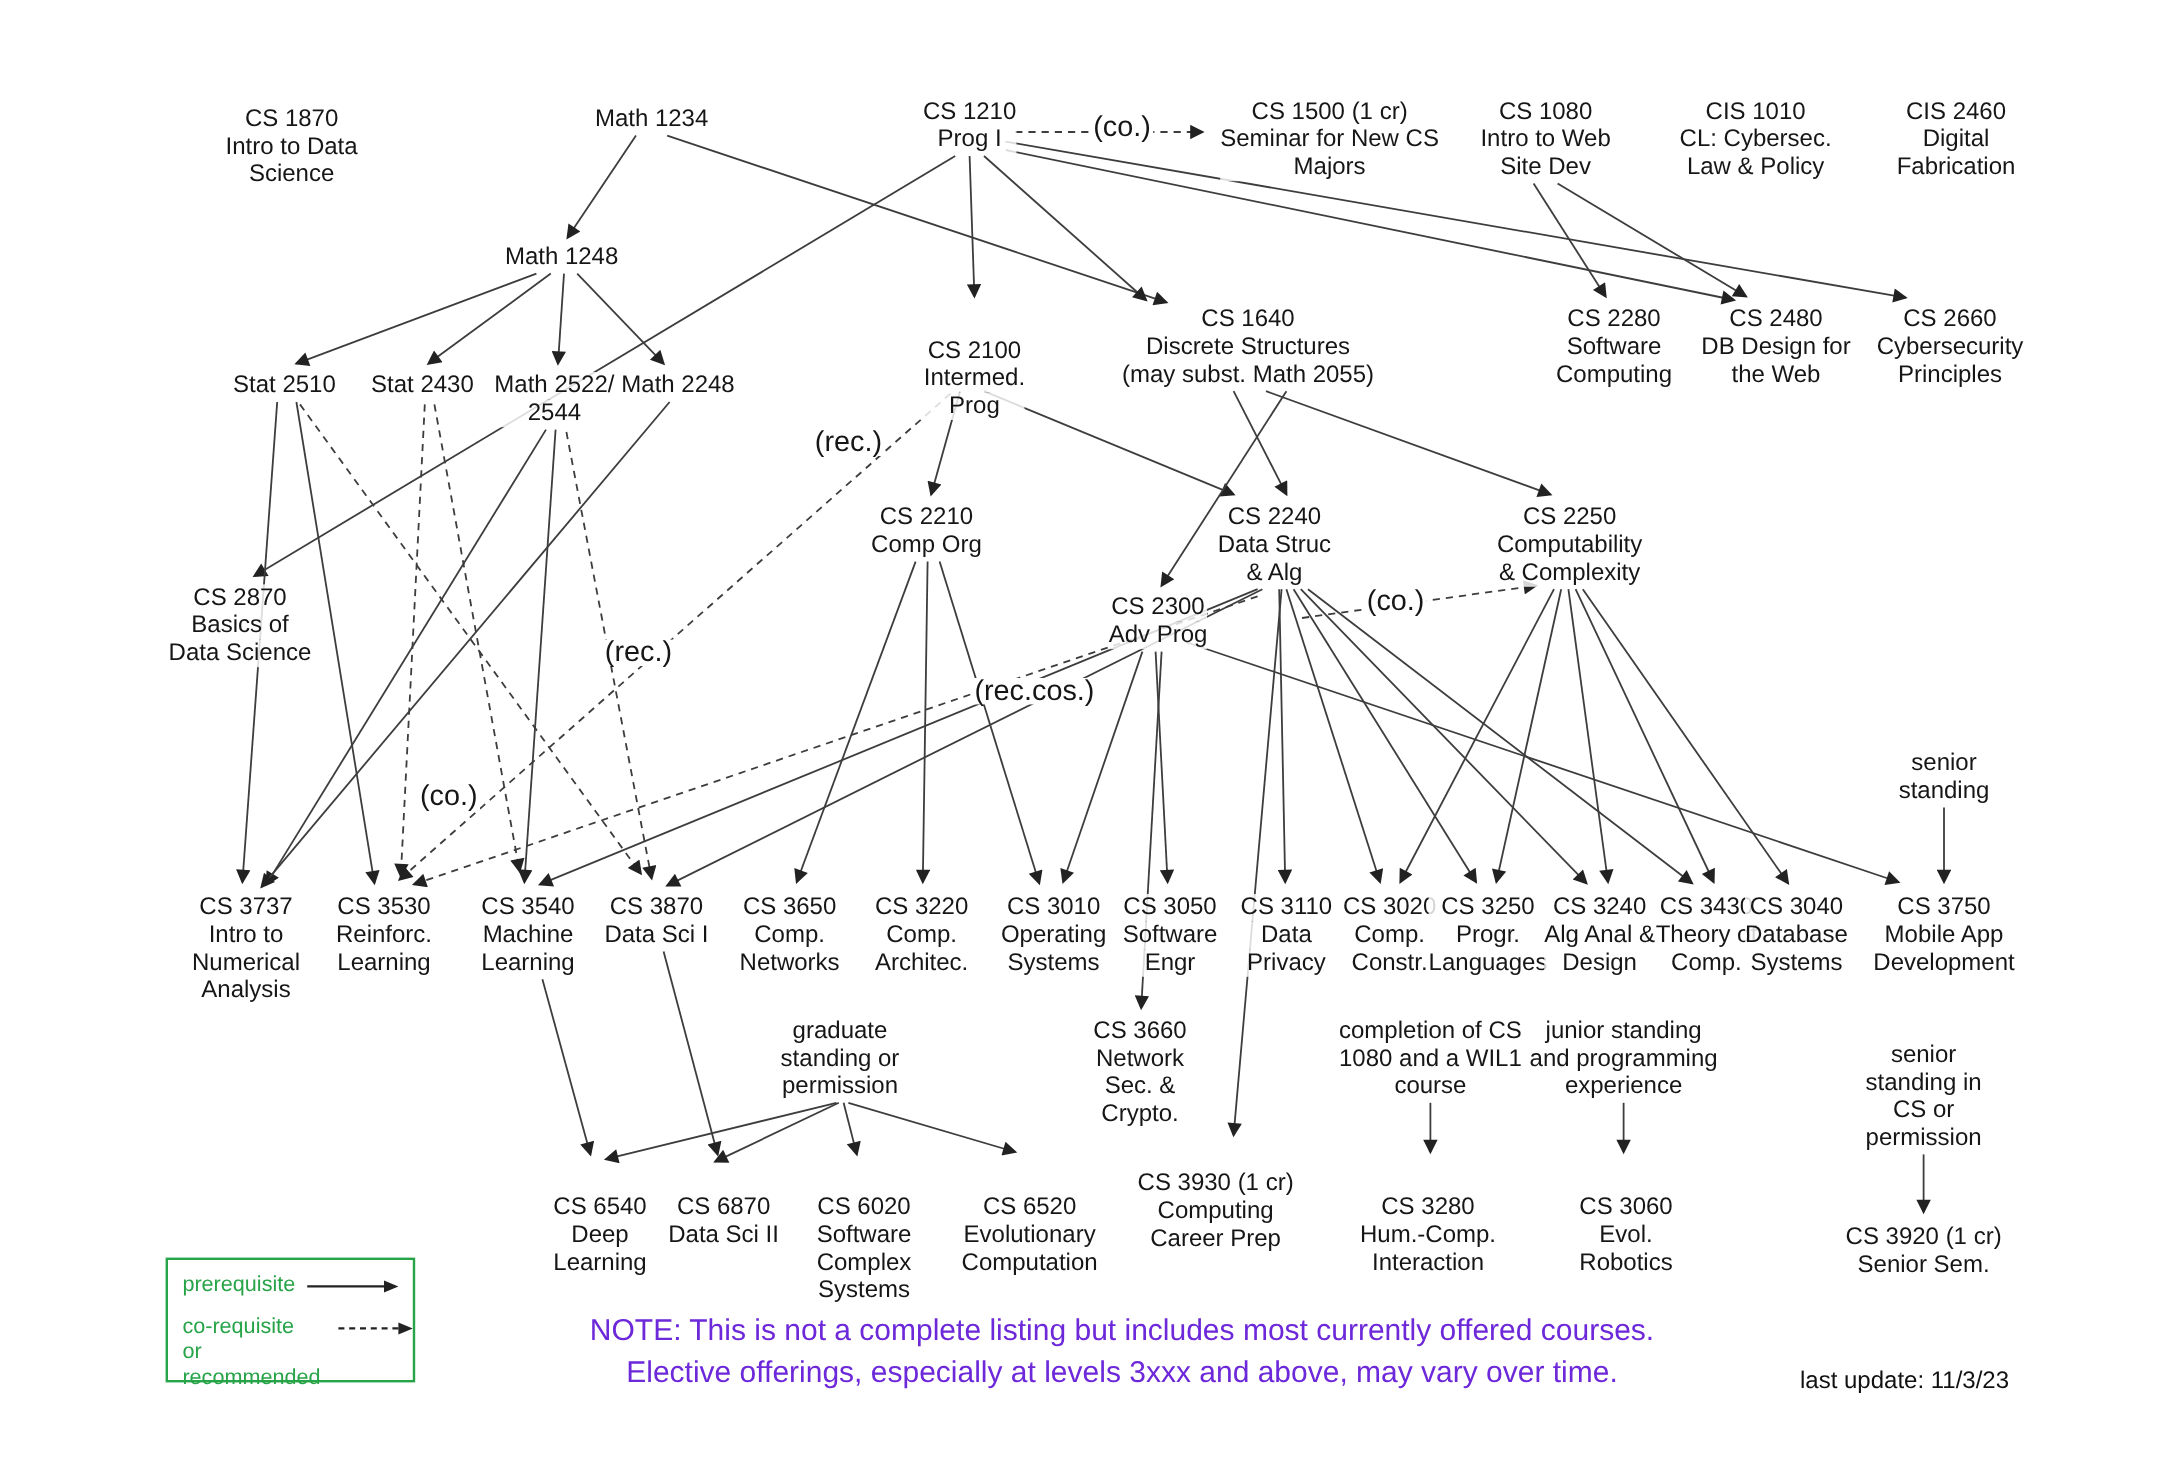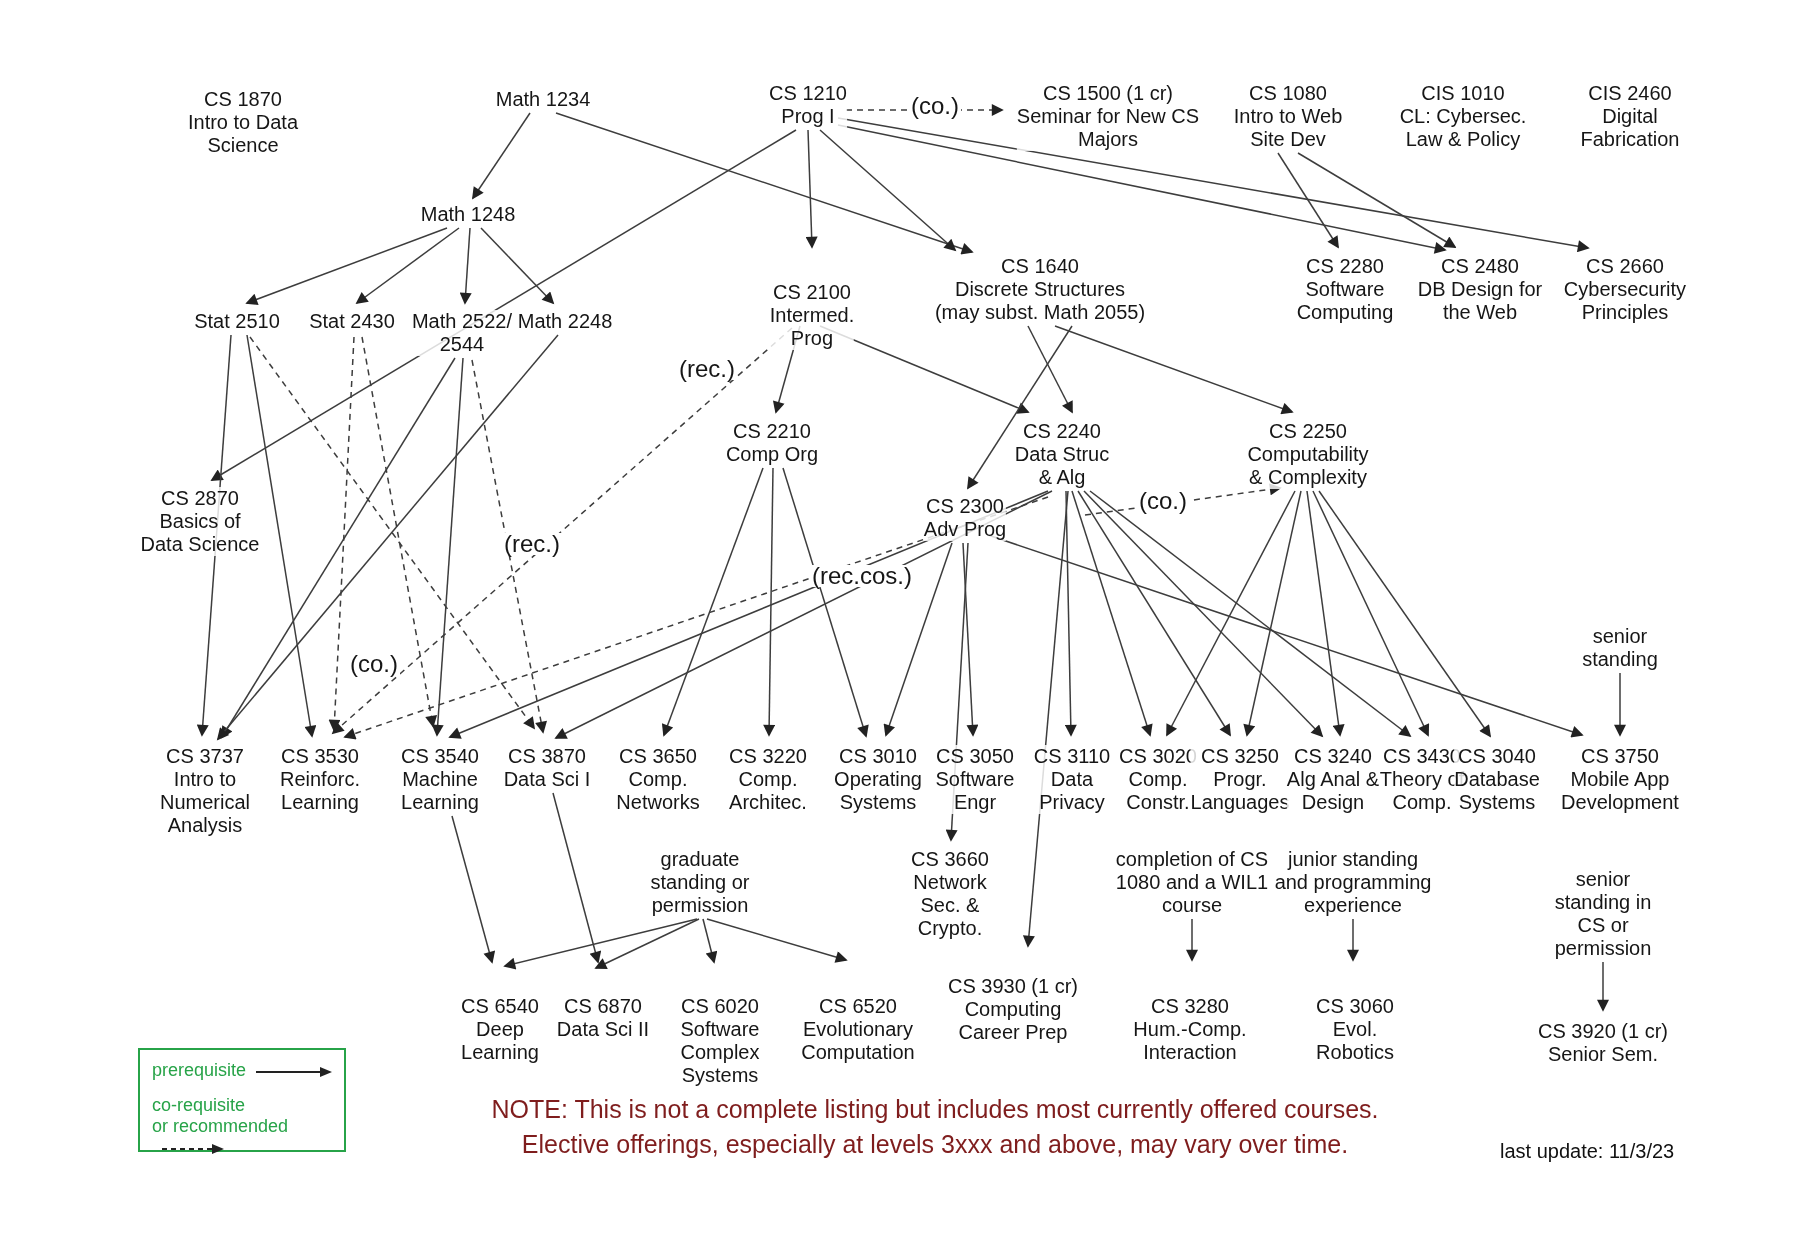--- a/index.html
+++ b/index.html
@@ -33,26 +33,26 @@
     color:#161616;
     white-space:nowrap;
   }
   #legend{
     position:absolute;left:138px;top:1048px;width:208px;height:104px;
     border:2px solid #27a348;
     padding:10px 0 0 12px;
     box-sizing:border-box;
   }
   .legend-row{display:flex;align-items:flex-start;font-size:18px;line-height:21px;color:#27a348;}
-  .legend-row + .legend-row{margin-top:14px;flex-direction:column;}
+  .legend-row + .legend-row{margin-top:14px;}
   .legend-text{white-space:pre-line;}
   .legend-arrow{margin:6px 0 0 8px;flex:0 0 auto;}
   #note{
     position:absolute;left:460px;top:1092px;width:950px;
-    text-align:center;font-size:25px;line-height:35px;color:#7f1d1d;
+    text-align:center;font-size:25px;line-height:35px;color:#6d28d9;
   }
   #last-update{
     position:absolute;left:1500px;top:1140px;width:200px;
     font-size:20px;color:#111;text-align:left;
   }
 </style>
 </head>
 <body>
 
 <div id="canvas">

